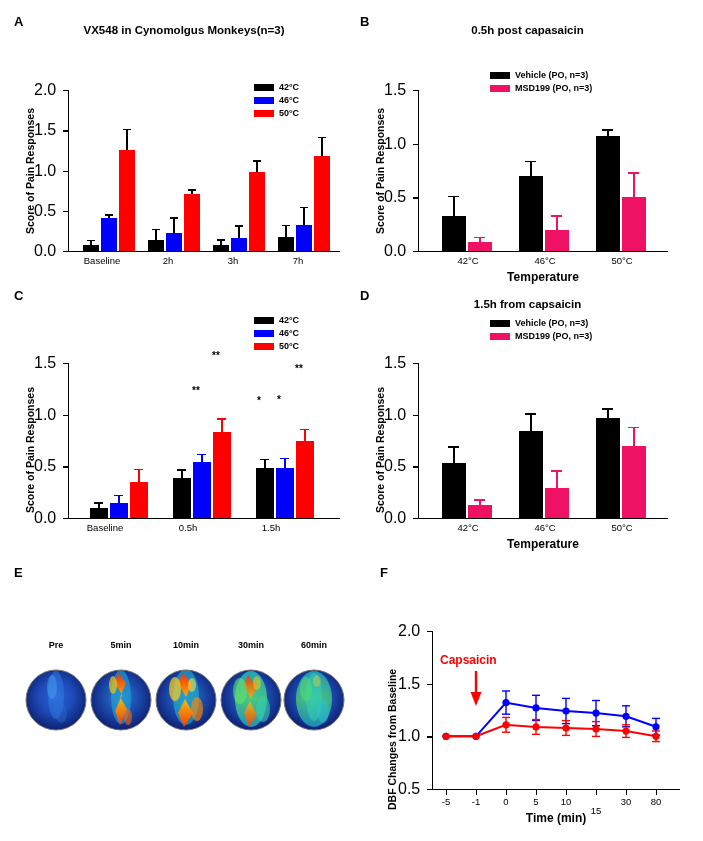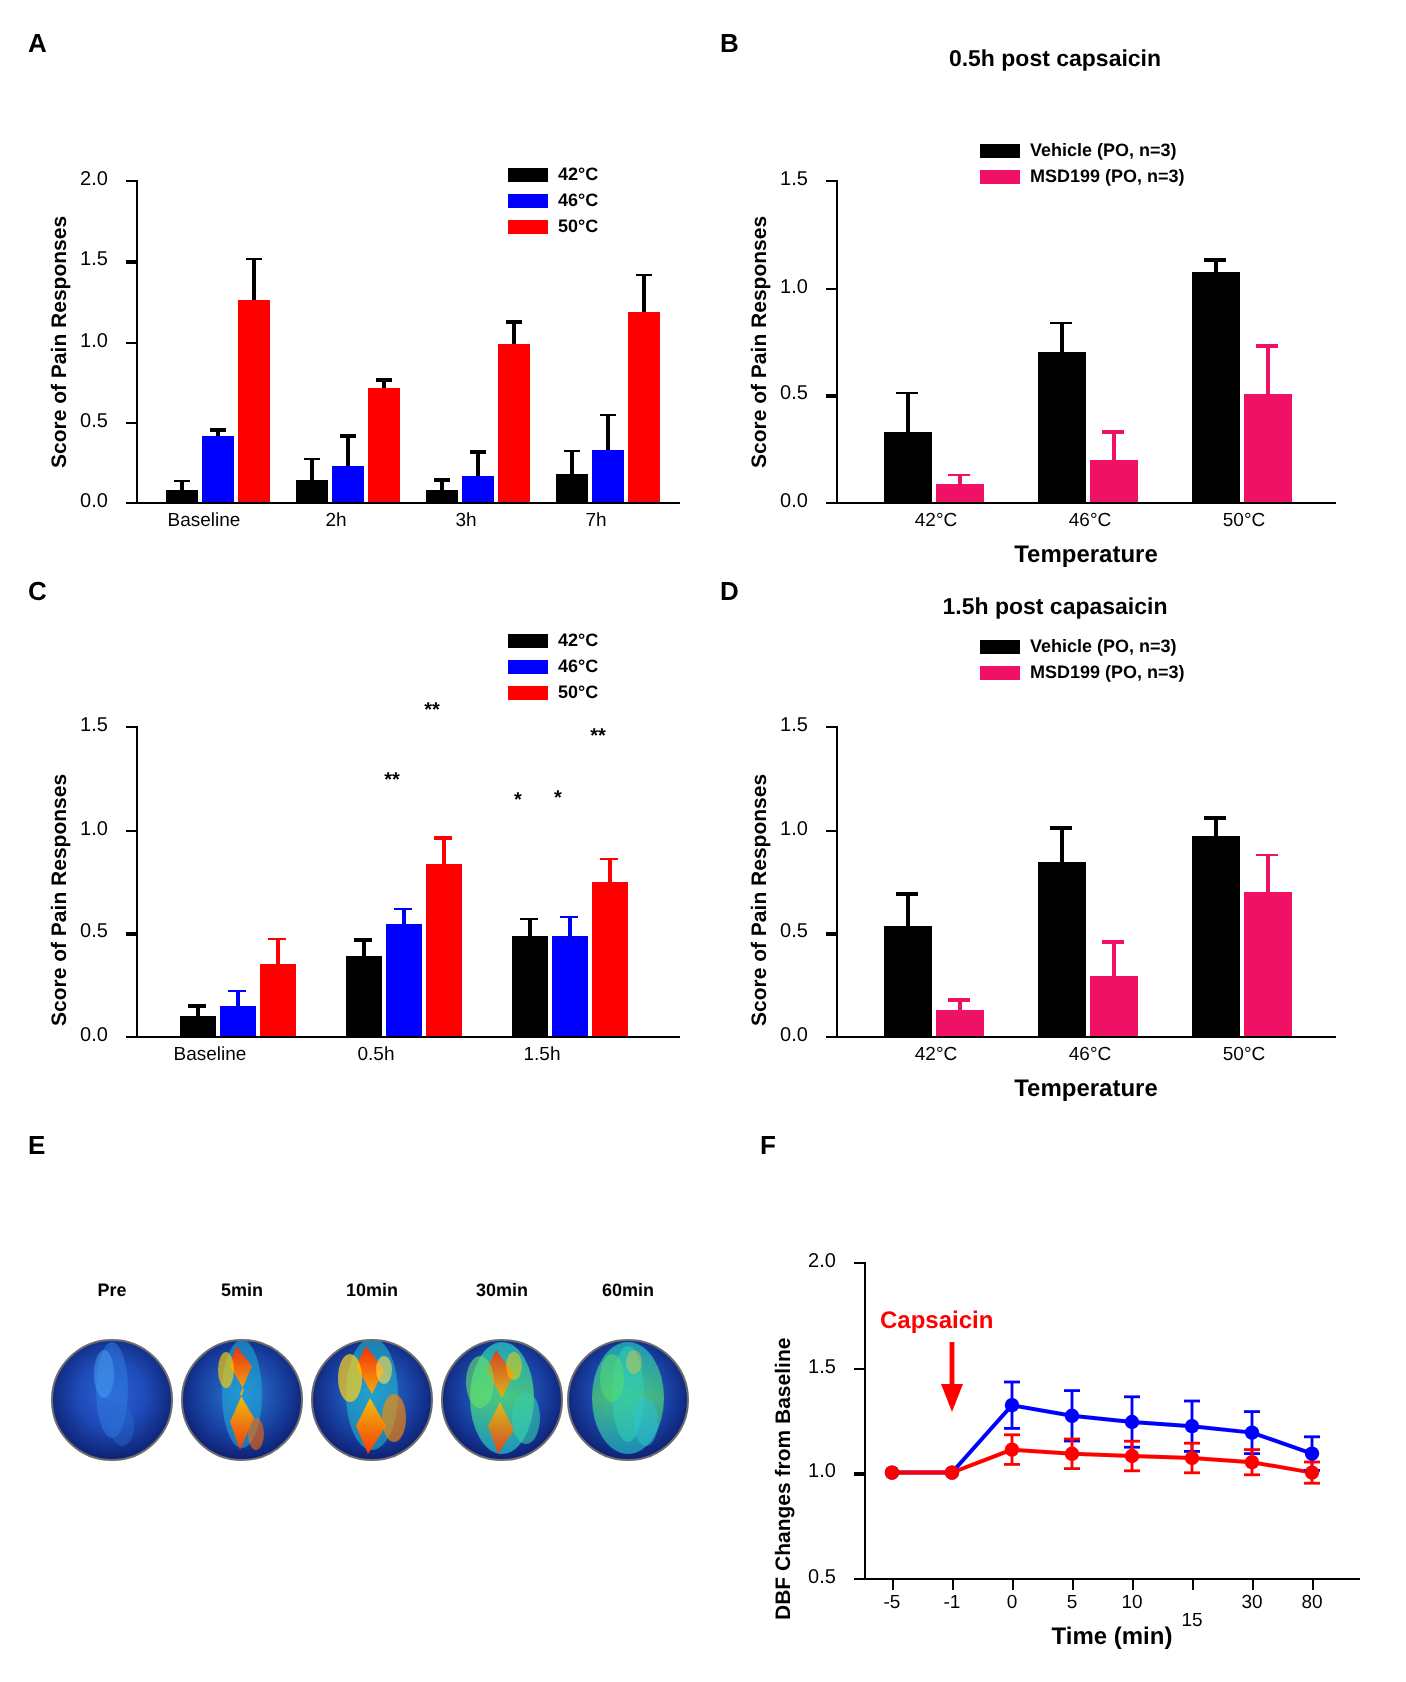--- a/index.html
+++ b/index.html
@@ -14,21 +14,21 @@
   .panel-letter{
     position:absolute;font-weight:bold;font-size:13px;color:#000;
   }
   .chart-title{
     text-align:center;font-weight:bold;font-size:11.5px;color:#000;
     position:absolute;width:100%;top:0;left:0;
   }
   .plot{position:absolute;box-sizing:border-box;}
   .axis-line{position:absolute;background:#000;}
   .ytick-label{
-    position:absolute;font-size:10px;text-align:center;color:#000;
+    position:absolute;font-size:16px;text-align:left;color:#000;
     transform:translateY(-50%);
   }
   .ytick-mark{position:absolute;background:#000;height:1.3px;width:5px;}
   .xtick-label{
     position:absolute;font-size:9.5px;text-align:center;color:#000;
     white-space:nowrap;
   }
   .ylabel{
     position:absolute;font-size:10.5px;font-weight:bold;
     transform-origin:0 0;transform:rotate(-90deg);
@@ -52,20 +52,21 @@
   .sig{position:absolute;font-size:10px;font-weight:bold;text-align:center;color:#000;}
   .thermo-label{position:absolute;font-size:9px;font-weight:bold;text-align:center;width:100%;}
   .annot{position:absolute;font-weight:bold;font-size:12px;color:#ff0000;white-space:nowrap;}
   svg{display:block;}
 </style>
 </head>
 <body>
 
 <div class="panel" style="left:14px;top:14px;width:340px;height:265px;">
   <div class="panel-letter" style="left:0;top:0;">A</div>
+  <div class="chart-title" style="top:10px;">VX548 in Cynomolgus Monkeys(n=3)</div>
 
   <div class="ylabel" style="left:10px;top:220px;font-size:10.5px;">Score of Pain Responses</div>
 
   <div class="ytick-label" style="left:20px;top:237px;width:26px;">0.0</div>
   <div class="ytick-label" style="left:20px;top:196.8px;width:26px;">0.5</div>
   <div class="ytick-label" style="left:20px;top:156.5px;width:26px;">1.0</div>
   <div class="ytick-label" style="left:20px;top:116.3px;width:26px;">1.5</div>
   <div class="ytick-label" style="left:20px;top:76px;width:26px;">2.0</div>
 
   <div class="ytick-mark" style="left:49px;top:237px;"></div>
@@ -144,21 +145,21 @@
     </div>
     <div class="legend-row">
       <span class="legend-swatch" style="background:#ff0000;"></span>
       <span class="legend-label">50°C</span>
     </div>
   </div>
 </div>
 
 <div class="panel" style="left:360px;top:14px;width:335px;height:265px;">
   <div class="panel-letter" style="left:0;top:0;">B</div>
-  <div class="chart-title" style="top:10px;">0.5h post capsaicin</div>
+  <div class="chart-title" style="top:10px;">0.5h post capasaicin</div>
 
   <div class="ylabel" style="left:14px;top:220px;">Score of Pain Responses</div>
 
   <div class="ytick-label" style="left:24px;top:237px;width:26px;">0.0</div>
   <div class="ytick-label" style="left:24px;top:183.3px;width:26px;">0.5</div>
   <div class="ytick-label" style="left:24px;top:129.7px;width:26px;">1.0</div>
   <div class="ytick-label" style="left:24px;top:76px;width:26px;">1.5</div>
 
   <div class="ytick-mark" style="left:53px;top:237px;"></div>
   <div class="ytick-mark" style="left:53px;top:183.3px;"></div>
@@ -282,21 +283,21 @@
     </div>
     <div class="legend-row">
       <span class="legend-swatch" style="background:#ff0000;"></span>
       <span class="legend-label">50°C</span>
     </div>
   </div>
 </div>
 
 <div class="panel" style="left:360px;top:288px;width:335px;height:265px;">
   <div class="panel-letter" style="left:0;top:0;">D</div>
-  <div class="chart-title" style="top:10px;">1.5h post capasaicin</div>
+  <div class="chart-title" style="top:10px;">1.5h from capsaicin</div>
 
   <div class="ylabel" style="left:14px;top:225px;">Score of Pain Responses</div>
 
   <div class="ytick-label" style="left:24px;top:230px;width:26px;">0.0</div>
   <div class="ytick-label" style="left:24px;top:178.3px;width:26px;">0.5</div>
   <div class="ytick-label" style="left:24px;top:126.7px;width:26px;">1.0</div>
   <div class="ytick-label" style="left:24px;top:75px;width:26px;">1.5</div>
 
   <div class="ytick-mark" style="left:53px;top:230px;"></div>
   <div class="ytick-mark" style="left:53px;top:178.3px;"></div>

